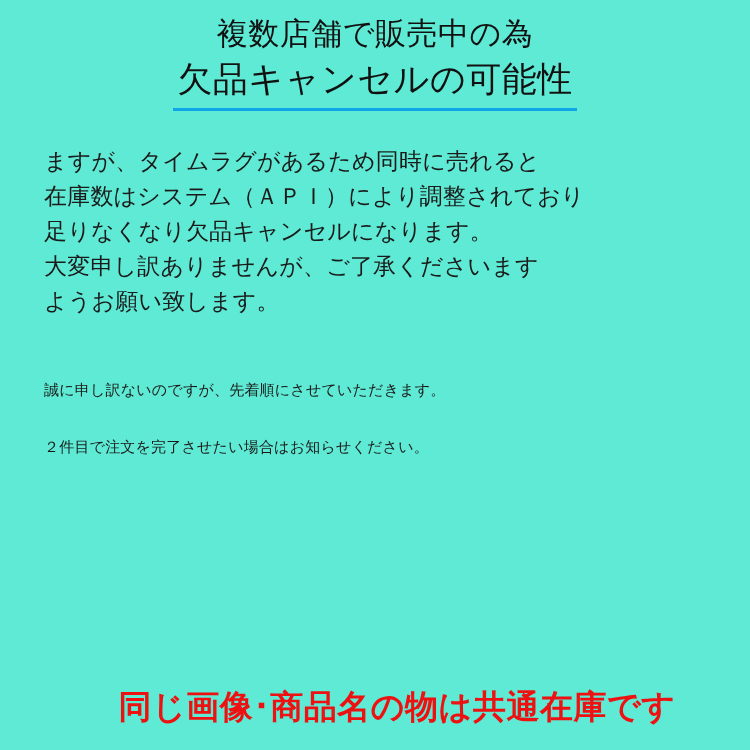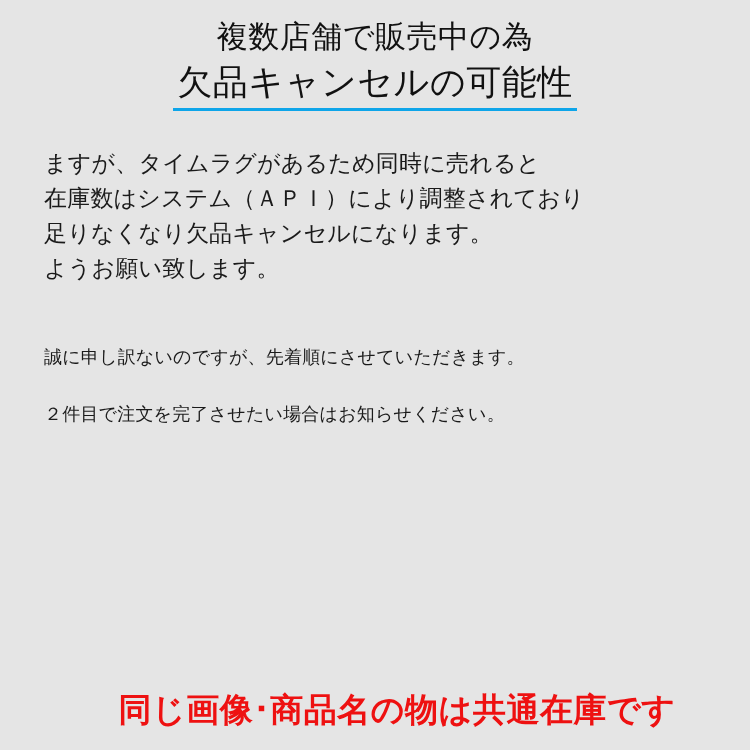--- a/index.html
+++ b/index.html
@@ -12,21 +12,22 @@
     background: #ffffff;
     font-family: "DejaVu Sans", "Liberation Sans", sans-serif;
     color: #111111;
     overflow: hidden;
   }
   .page {
     position: relative;
     width: 750px;
     height: 750px;
     box-sizing: border-box;
-    background: #e5e5e5;
+    background: #5eead4;
+    font-family: Liberation Mono, monospace;
   }
 
   
   .heading {
     position: absolute;
     left: 0;
     top: 14px;
     width: 750px;
     text-align: center;
   }
@@ -68,21 +69,21 @@
   }
   .gap-lg { height: 28px; }
   .gap-md { height: 26px; }
   .gap-sm { height: 24px; }
 
   .para.small {
     font-size: 21.5px;
     line-height: 33px;
   }
   .para.mid {
-    font-size: 18px;
+    font-size: 15px;
     line-height: 33px;
   }
 
   
   .footer {
     position: absolute;
     left: 0;
     bottom: 18px;
     width: 750px;
     text-align: center;
@@ -105,20 +106,21 @@
     <div class="heading-line1">複数店舗で販売中の為</div>
     <div class="heading-line2">欠品キャンセルの可能性</div>
   </div>
 
   <div class="body-wrap">
 
     <p class="para">
       <span class="ln">ますが、タイムラグがあるため同時に売れると</span>
       <span class="ln">在庫数はシステム（ＡＰＩ）により調整されており</span>
       <span class="ln">足りなくなり欠品キャンセルになります。</span>
+      <span class="ln">大変申し訳ありませんが、ご了承くださいます</span>
       <span class="ln">ようお願い致します。</span>
     </p>
 
     <div class="gap-lg"></div>
 
 
     <div class="gap-md"></div>
 
     <p class="para mid">
       <span class="ln">誠に申し訳ないのですが、先着順にさせていただきます。</span>

